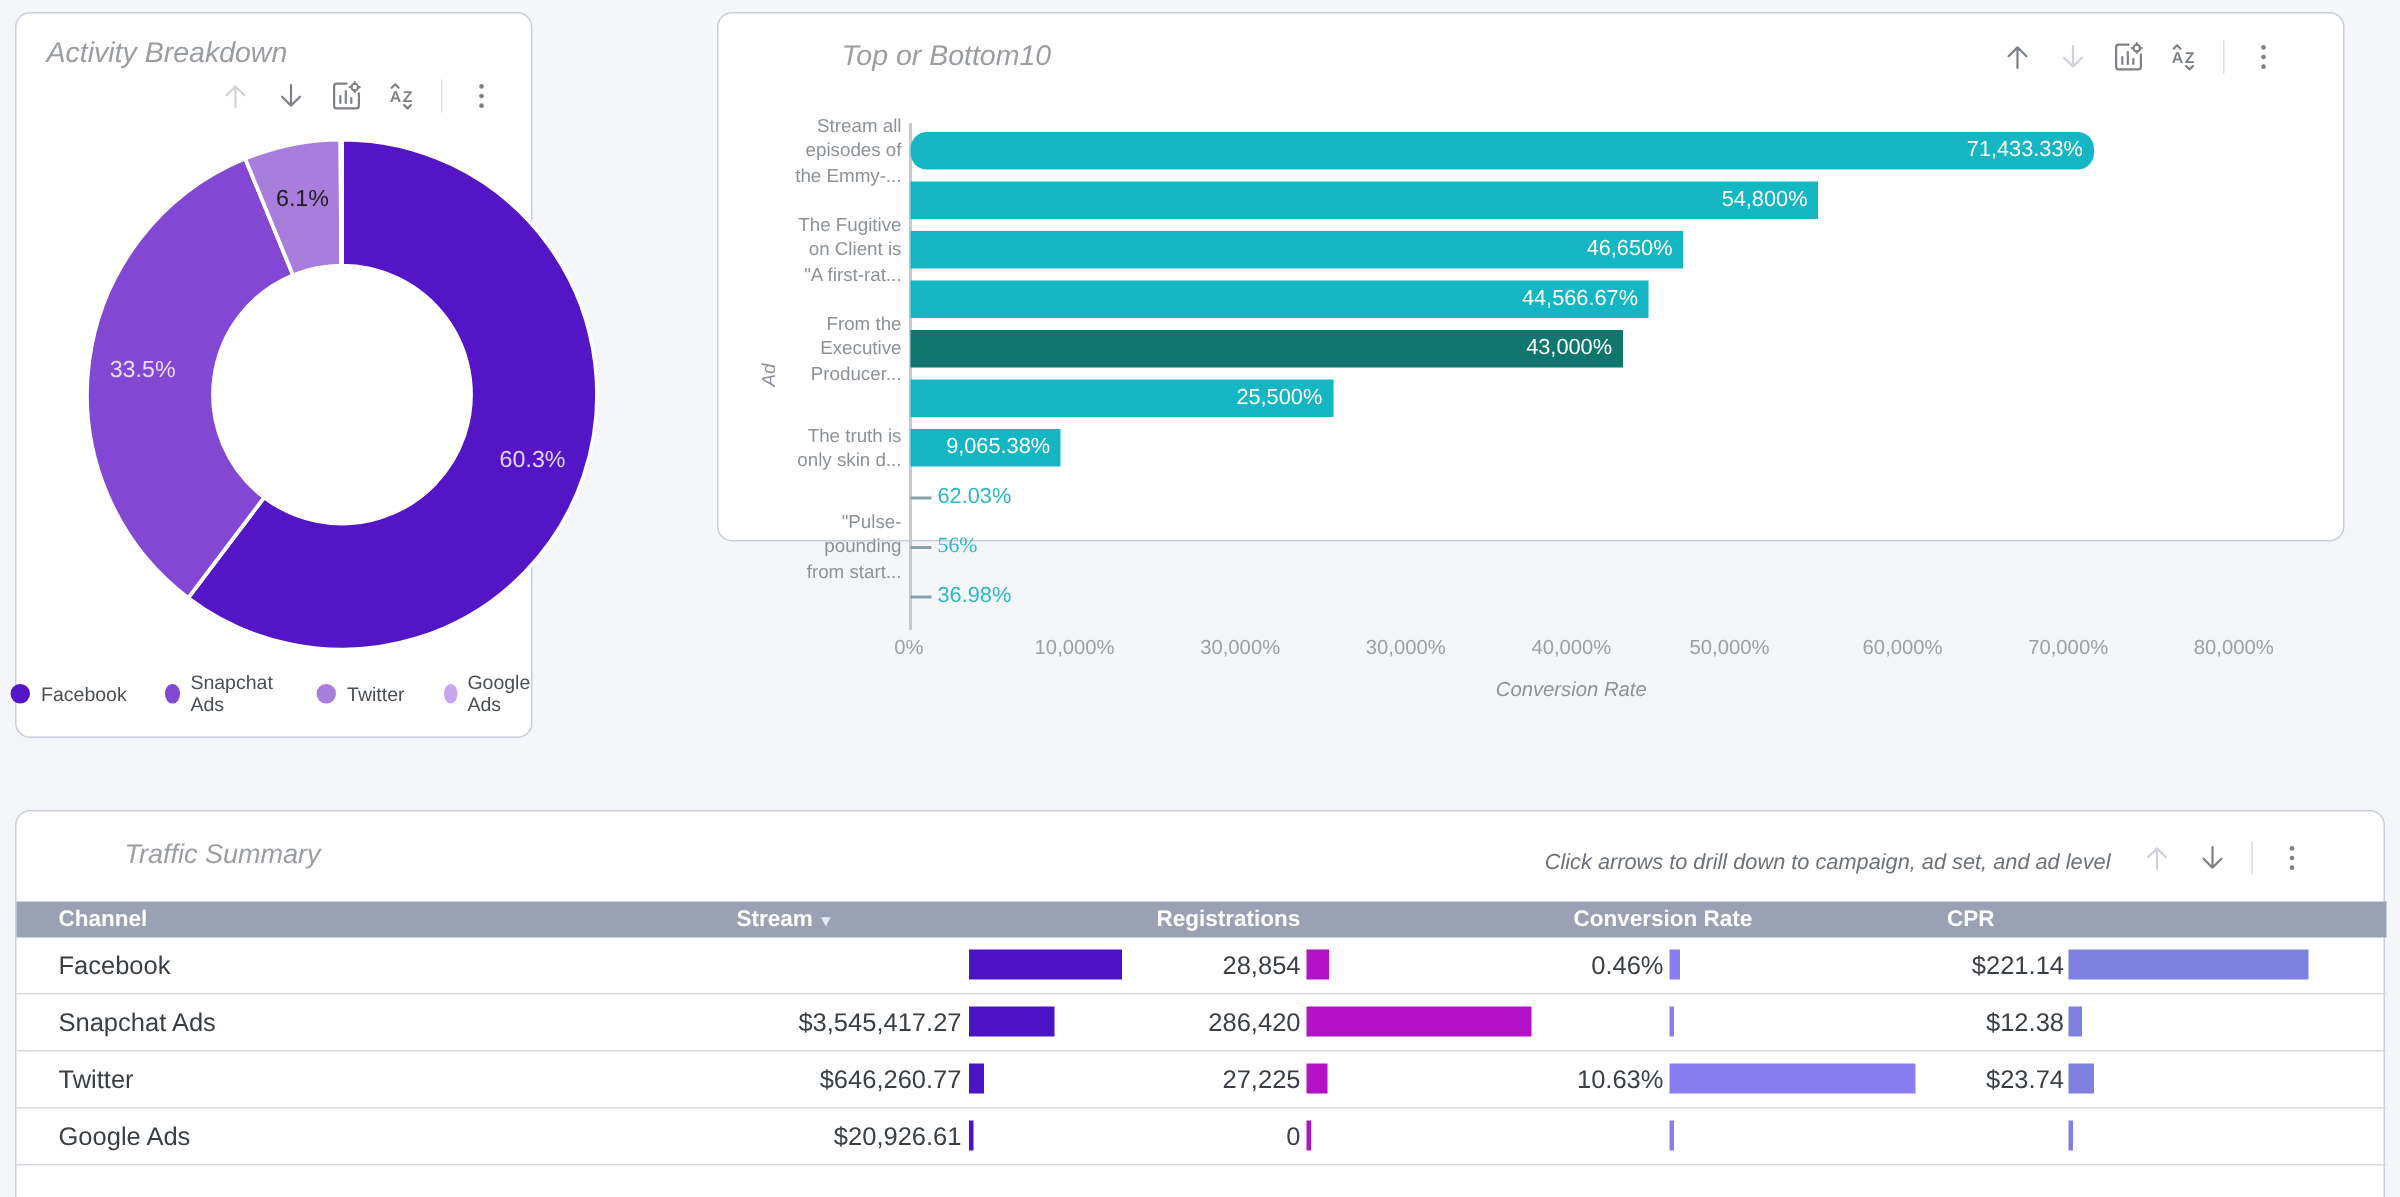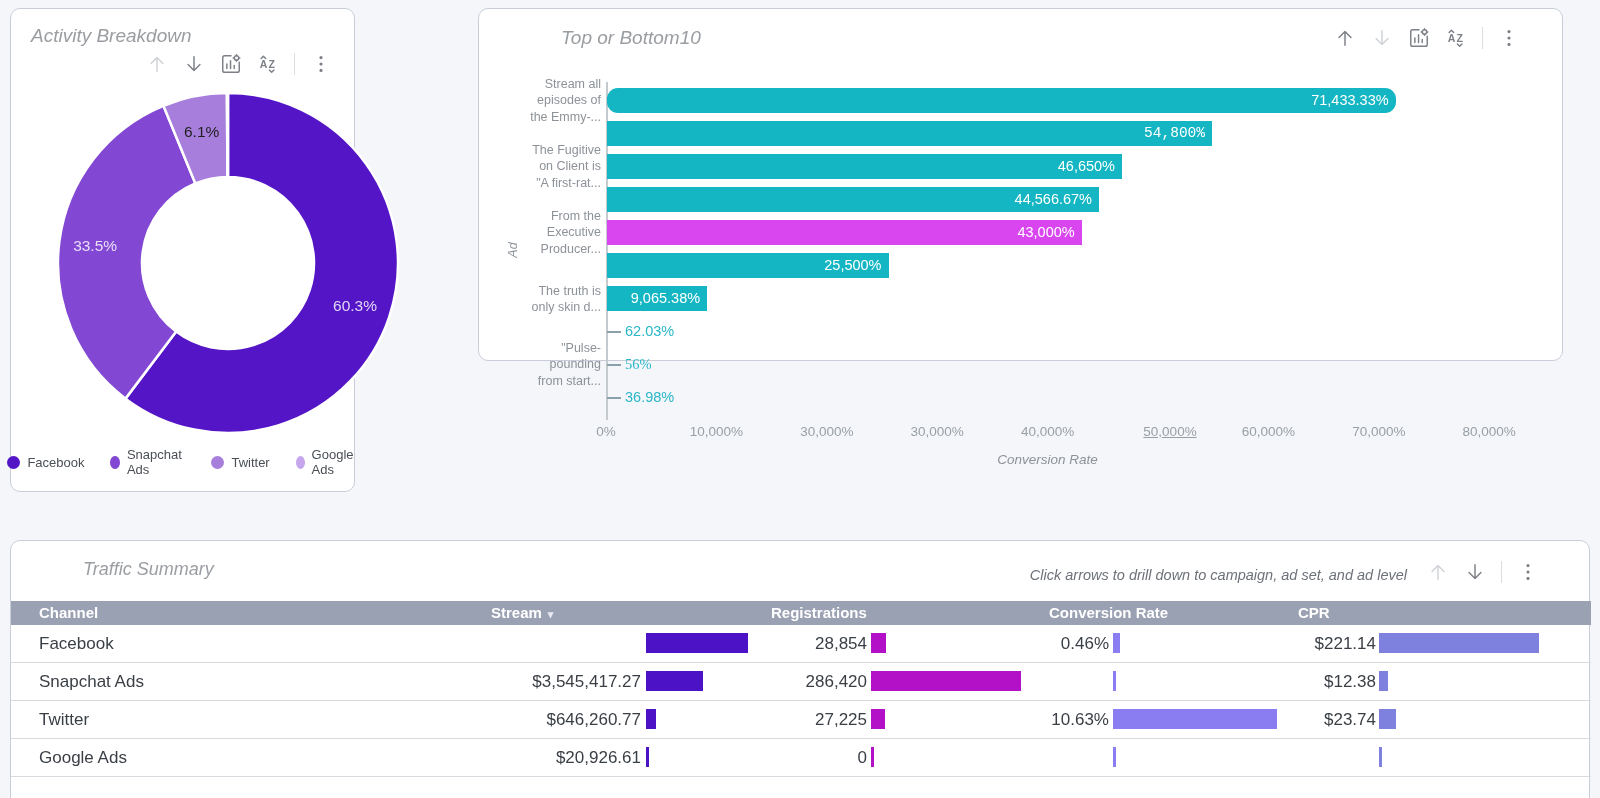--- a/index.html
+++ b/index.html
@@ -172,30 +172,30 @@
         <div>"Pulse-</div>
         <div>pounding</div>
         <div>from start...</div>
       </div>
     </div>
   <div id="vaxis"></div>
   <div id="plot">
       <div class="hbar" style="top: 4px; left: 0px; width: 788.6px; background: rgb(20, 182, 195); border-radius: 11px;">
         <span class="hbar-val">71,433.33%</span>
       </div>
-      <div class="hbar" style="top: 37px; left: 0px; width: 605px; background: rgb(20, 182, 195); font-family: Liberation Mono, monospace;">
+      <div class="hbar" style="top: 37px; left: 0px; width: 605px; background: rgb(20, 182, 195);">
         <span class="hbar-val">54,800%</span>
       </div>
       <div class="hbar" style="top: 70px; left: 0px; width: 515px; background: rgb(20, 182, 195);">
         <span class="hbar-val">46,650%</span>
       </div>
       <div class="hbar" style="top: 103px; left: 0px; width: 492px; background: rgb(20, 182, 195);">
         <span class="hbar-val">44,566.67%</span>
       </div>
-      <div class="hbar" style="top: 136px; left: 0px; width: 474.7px; background: #d946ef;">
+      <div class="hbar" style="top: 136px; left: 0px; width: 474.7px; background: #0f766e;">
         <span class="hbar-val">43,000%</span>
       </div>
       <div class="hbar" style="top: 169px; left: 0px; width: 281.5px; background: rgb(20, 182, 195);">
         <span class="hbar-val">25,500%</span>
       </div>
       <div class="hbar" style="top: 202px; left: 0px; width: 100.1px; background: rgb(20, 182, 195); text-decoration: underline;">
         <span class="hbar-val">9,065.38%</span>
       </div>
       <div class="hdash" style="top: 247px;"></div>
       <div class="hsmall" style="top: 235px; color: rgb(42, 183, 200);">62.03%</div>
@@ -203,21 +203,21 @@
       <div class="hsmall" style="top: 268px; color: rgb(42, 183, 200); font-family: Liberation Serif, serif;">56%</div>
       <div class="hdash" style="top: 313px;"></div>
       <div class="hsmall" style="top: 301px; color: rgb(42, 183, 200);">36.98%</div>
     </div>
   <div id="xticks">
       <div class="xtick" style="left: 77px;">0%</div>
       <div class="xtick" style="left: 187.4px;">10,000%</div>
       <div class="xtick" style="left: 297.8px;">30,000%</div>
       <div class="xtick" style="left: 408.2px;">30,000%</div>
       <div class="xtick" style="left: 518.6px;">40,000%</div>
-      <div class="xtick" style="left: 641px; text-decoration: underline;">50,000%</div>
+      <div class="xtick" style="left: 624px;">50,000%</div>
       <div class="xtick" style="left: 739.4px;">60,000%</div>
       <div class="xtick" style="left: 849.8px;">70,000%</div>
       <div class="xtick" style="left: 960.2px;">80,000%</div>
     </div>
   <div class="xlabel">Conversion Rate</div>
 </div>
 
 <div class="card" id="card-table">
   <div class="card-title">Traffic Summary</div>
   <div class="hint">Click arrows to drill down to campaign, ad set, and ad level</div>

